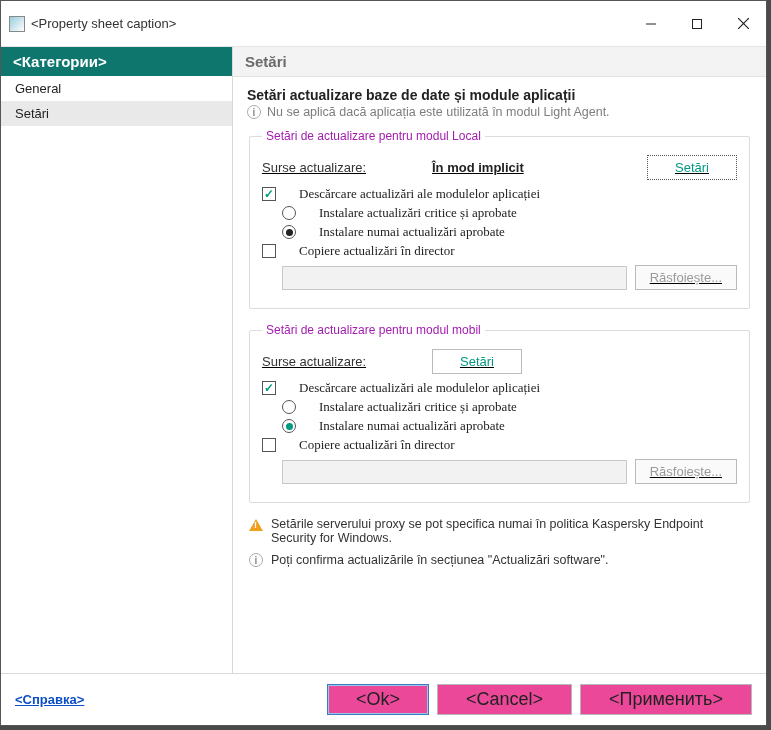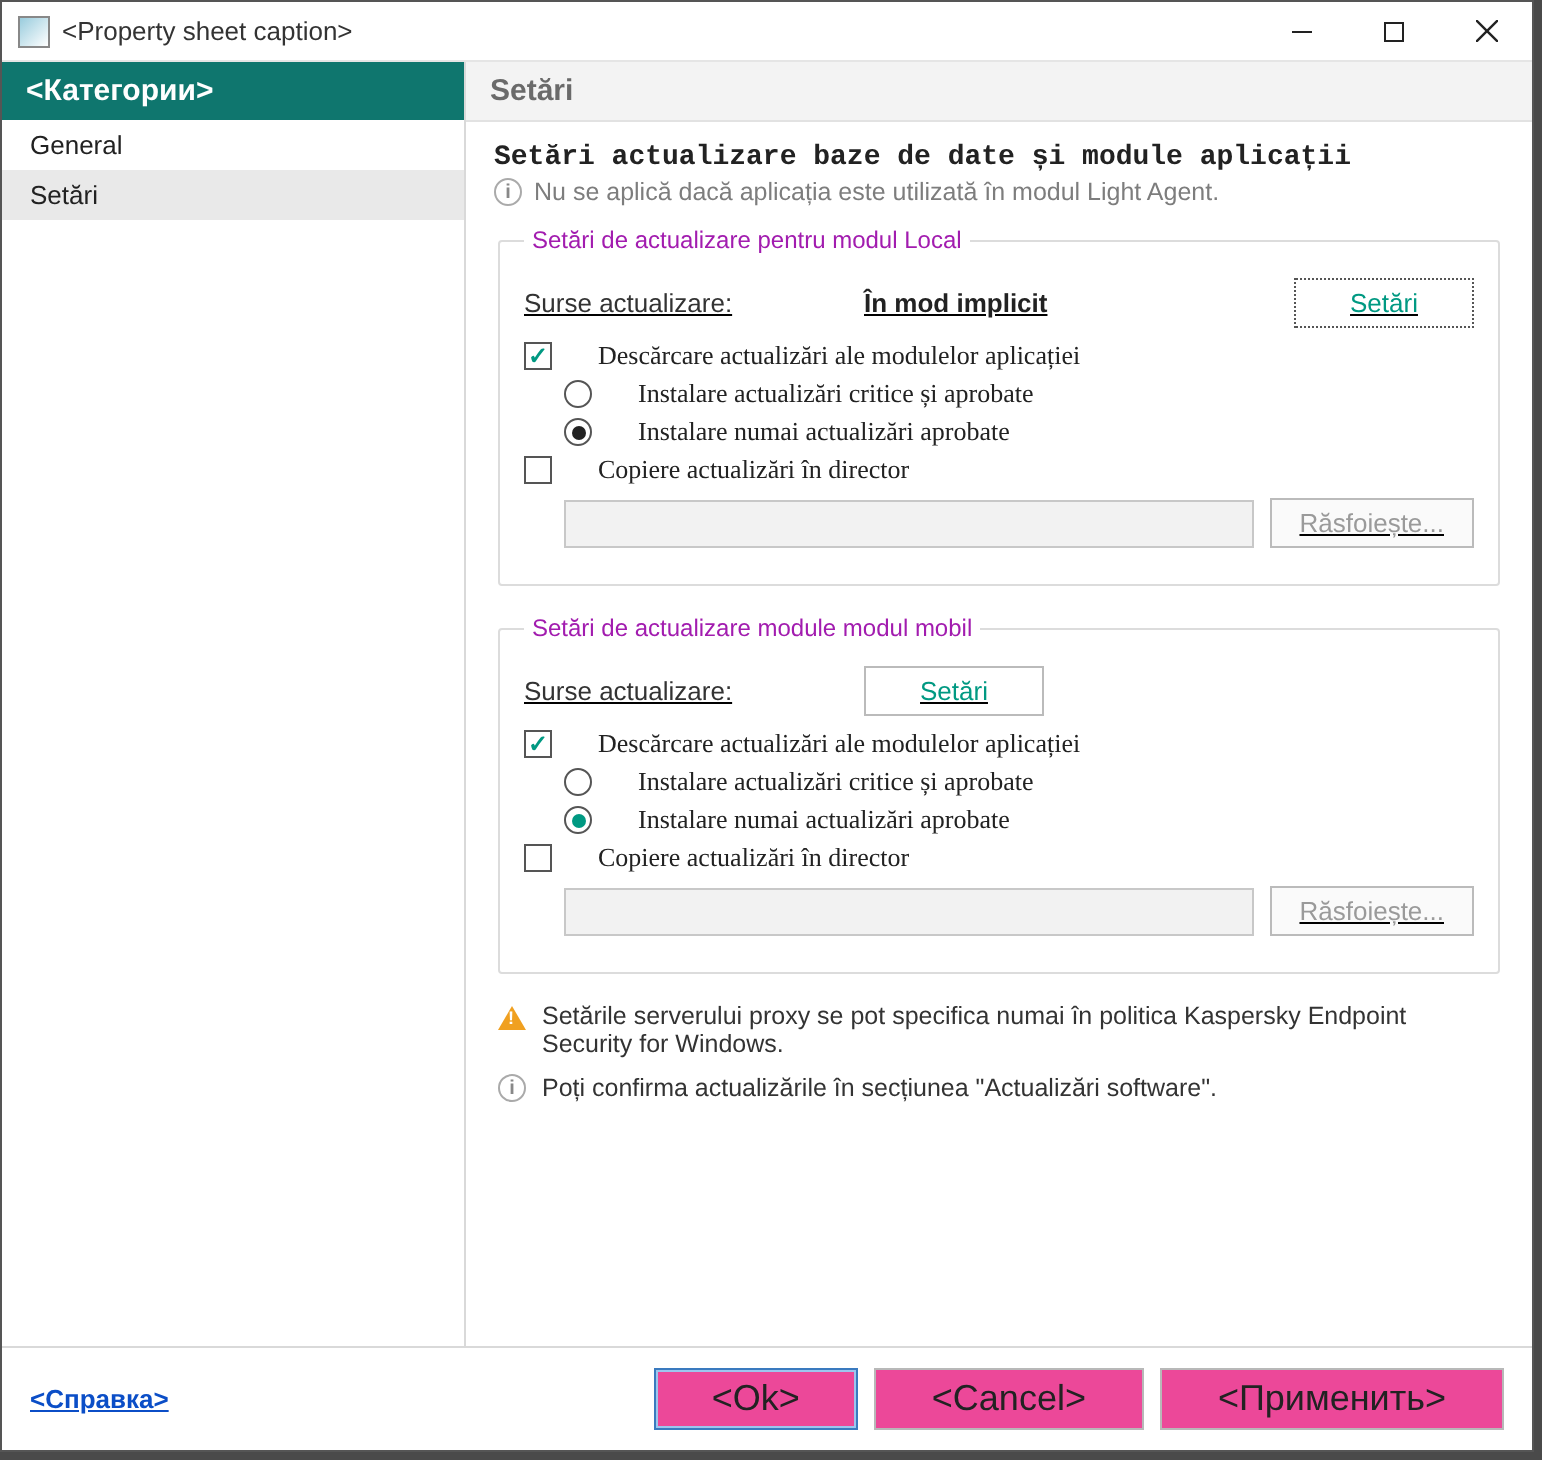--- a/index.html
+++ b/index.html
@@ -15,21 +15,21 @@
   .window {
     width: 767px;
     height: 726px;
     background: #fff;
     border: 1px solid #555;
     display: flex;
     flex-direction: column;
     position: relative;
   }
   .titlebar {
-    height: 30px;
+    height: 46px;
     display: flex;
     align-items: center;
     padding: 0 0 0 8px;
     border-bottom: 1px solid #e5e5e5;
   }
   .titlebar-icon {
     width: 16px; height: 16px;
     border: 1px solid #888;
     background: linear-gradient(135deg,#9cd 0%,#fff 100%);
     margin-right: 6px;
@@ -80,21 +80,20 @@
     font-size: 15px;
     padding: 6px 12px;
     border-bottom: 1px solid #e2e2e2;
   }
   .main-body { padding: 10px 14px 4px 14px; }
   .section-title {
     font-weight: bold;
     font-size: 14px;
     color: #222;
     margin-bottom: 2px;
-    font-family: Liberation Mono, monospace;
   }
   .info-line {
     color: #7d7d7d;
     font-size: 12.5px;
     display: flex;
     align-items: center;
     gap: 6px;
     margin-bottom: 10px;
   }
   .icon-info {
@@ -315,21 +314,21 @@
             <span class="cbox"></span>
             <span>Copiere actualizări în director</span>
           </div>
           <div class="row dir-row">
             <div class="dir-input"></div>
             <div class="btn btn-disabled">Răsfoiește...</div>
           </div>
         </fieldset>
 
         <fieldset class="group">
-          <legend>Setări de actualizare module modul mobil</legend>
+          <legend>Setări de actualizare pentru modul mobil</legend>
           <div class="row row-source">
             <span class="lbl">Surse actualizare:</span>
             <div class="btn">Setări</div>
           </div>
           <div class="checkbox-row">
             <span class="cbox checked"></span>
             <span>Descărcare actualizări ale modulelor aplicației</span>
           </div>
           <div class="radio-row">
             <span class="radio"></span>

